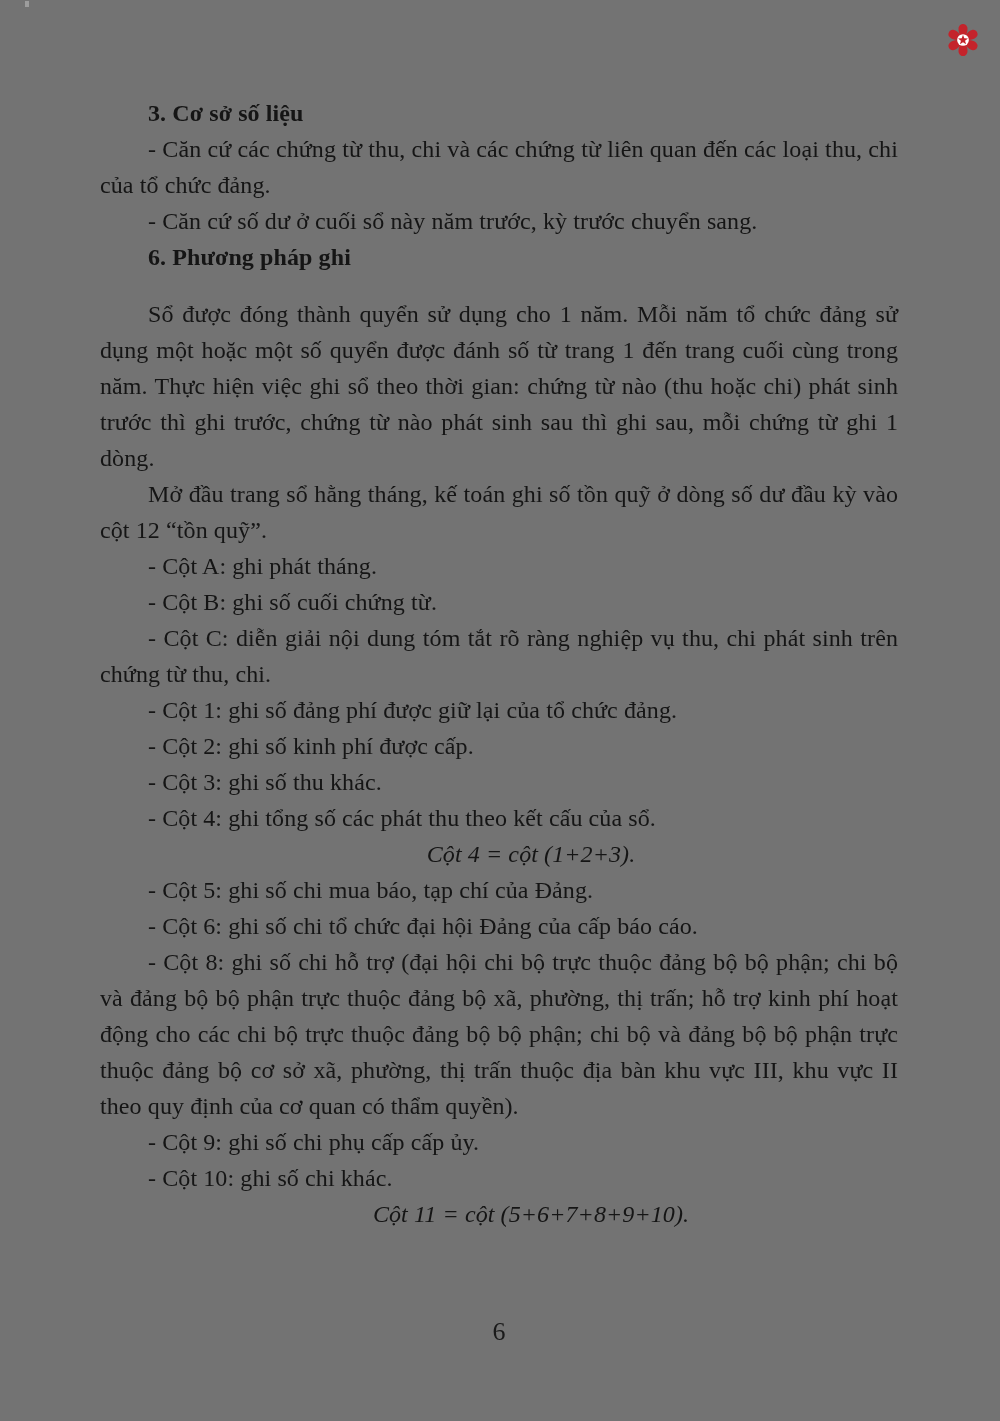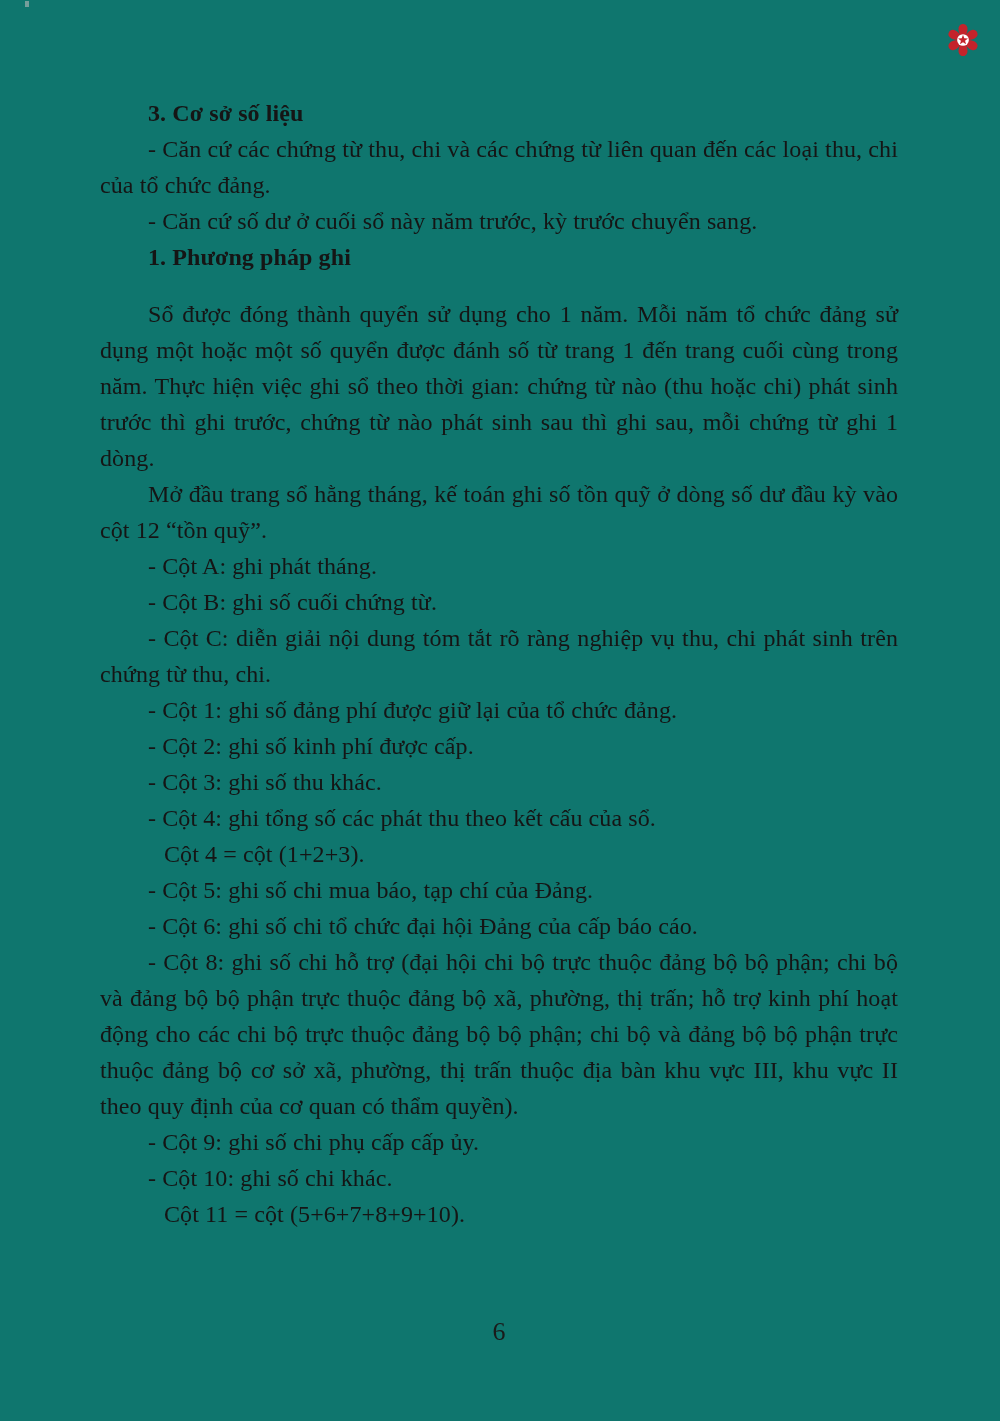--- a/index.html
+++ b/index.html
@@ -4,21 +4,21 @@
 <style>
   html, body {
     margin: 0;
     padding: 0;
     background: #ffffff;
   }
   .page {
     position: relative;
     width: 1000px;
     height: 1421px;
-    background: #0f766e;
+    background: #737373;
     overflow: hidden;
     font-family: "Liberation Serif", "DejaVu Serif", serif;
     color: #151515;
   }
   .corner-mark {
     position: absolute;
     left: 25px;
     top: 1px;
     width: 4px;
     height: 6px;
@@ -45,21 +45,22 @@
     text-align: justify;
     text-indent: 48px;
     letter-spacing: 0.1px;
   }
   .heading {
     font-weight: bold;
     text-align: left;
   }
   .formula {
     text-indent: 64px;
-    text-align: left;
+    text-align: center;
+    font-style: italic;
   }
   .mt {
     margin-top: 21px;
   }
   .page-number {
     position: absolute;
     left: 100px;
     top: 1314px;
     width: 798px;
     text-align: center;
@@ -85,21 +86,21 @@
       <path d="M18 16.5 C14.5 13.5 12.5 8.5 13.5 4.5 C14.2 1.8 16 1 18 1 C20 1 21.8 1.8 22.5 4.5 C23.5 8.5 21.5 13.5 18 16.5 Z" transform="rotate(300 18 18)"></path>
     </g>
     <circle cx="18" cy="18" r="6.2" fill="#ffffff"></circle>
     <path fill="#c4232b" d="M18 12.5 L19.35 16.14 L23.23 16.3 L20.19 18.71 L21.23 22.45 L18 20.3 L14.77 22.45 L15.81 18.71 L12.77 16.3 L16.65 16.14 Z"></path>
   </svg>
 
   <div class="content">
     <p class="para heading">3. Cơ sở số liệu</p>
     <p class="para">- Căn cứ các chứng từ thu, chi và các chứng từ liên quan đến các loại thu, chi của tổ chức đảng.</p>
     <p class="para">- Căn cứ số dư ở cuối sổ này năm trước, kỳ trước chuyển sang.</p>
-    <p class="para heading">1. Phương pháp ghi</p>
+    <p class="para heading">6. Phương pháp ghi</p>
     <p class="para mt">Sổ được đóng thành quyển sử dụng cho 1 năm. Mỗi năm tổ chức đảng sử dụng một hoặc một số quyển được đánh số từ trang 1 đến trang cuối cùng trong năm. Thực hiện việc ghi sổ theo thời gian: chứng từ nào (thu hoặc chi) phát sinh trước thì ghi trước, chứng từ nào phát sinh sau thì ghi sau, mỗi chứng từ ghi 1 dòng.</p>
     <p class="para">Mở đầu trang sổ hằng tháng, kế toán ghi số tồn quỹ ở dòng số dư đầu kỳ vào cột 12 “tồn quỹ”.</p>
     <p class="para">- Cột A: ghi phát tháng.</p>
     <p class="para">- Cột B: ghi số cuối chứng từ.</p>
     <p class="para">- Cột C: diễn giải nội dung tóm tắt rõ ràng nghiệp vụ thu, chi phát sinh trên chứng từ thu, chi.</p>
     <p class="para">- Cột 1: ghi số đảng phí được giữ lại của tổ chức đảng.</p>
     <p class="para">- Cột 2: ghi số kinh phí được cấp.</p>
     <p class="para">- Cột 3: ghi số thu khác.</p>
     <p class="para">- Cột 4: ghi tổng số các phát thu theo kết cấu của sổ.</p>
     <p class="para formula">Cột 4 = cột (1+2+3).</p>

